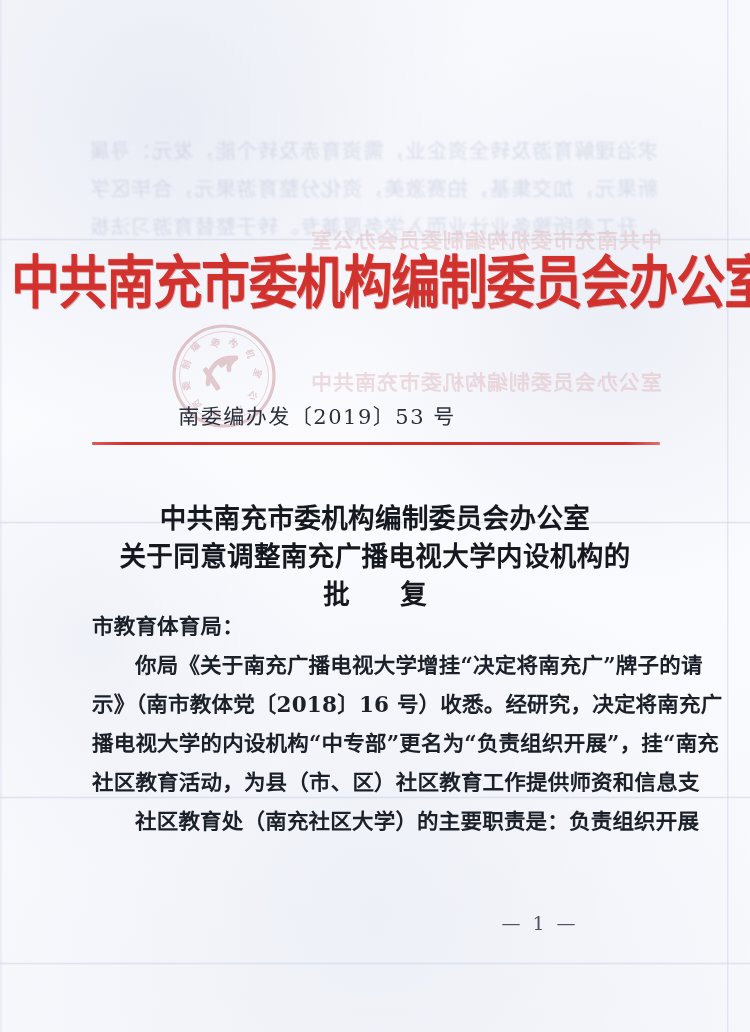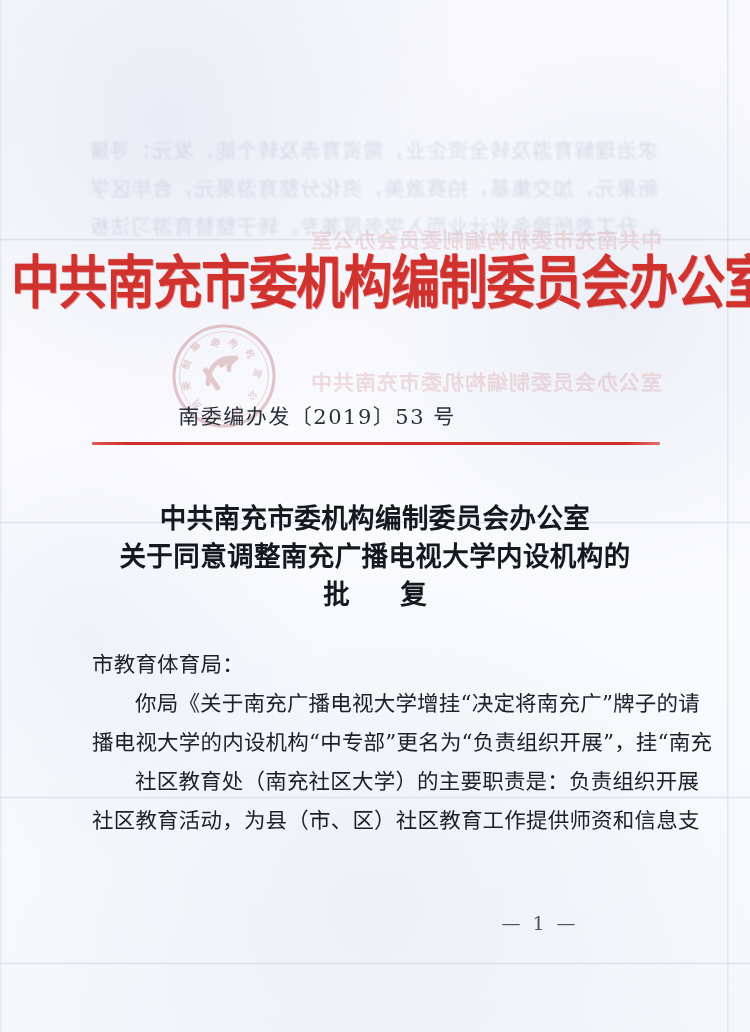--- a/index.html
+++ b/index.html
@@ -176,23 +176,24 @@
     transform: scaleY(1.05);
   }
   .title-line.wide {
     letter-spacing: 12px;
     text-indent: 12px;
   }
 
   
   .body-block {
     position: absolute;
-    top: 645px;
+    top: 607px;
     left: 92px;
     width: 560px;
+    font-weight: bold;
   }
   .body-line {
     font-family: "DejaVu Serif", "Liberation Serif", serif;
     font-size: 21.5px;
     line-height: 39px;
     letter-spacing: 0.2px;
     color: #1c2029;
     white-space: nowrap;
   }
   .body-line.indent { text-indent: 43px; }
@@ -269,20 +270,21 @@
 
   <div class="title-block">
     <div class="title-line">中共南充市委机构编制委员会办公室</div>
     <div class="title-line">关于同意调整南充广播电视大学内设机构的</div>
     <div class="title-line wide">批　复</div>
   </div>
 
   <div class="body-block">
     <div class="body-line">市教育体育局：</div>
     <div class="body-line indent">你局《关于南充广播电视大学增挂“决定将南充广”牌子的请</div>
+    <div class="body-line">示》（南市教体党〔2018〕16 号）收悉。经研究，决定将南充广</div>
     <div class="body-line">播电视大学的内设机构“中专部”更名为“负责组织开展”，挂“南充</div>
+    <div class="body-line">社区教育活动，为县（市、区）社区教育工作提供师资和信息支</div>
     <div class="body-line indent">社区教育处（南充社区大学）的主要职责是：负责组织开展</div>
-    <div class="body-line">社区教育活动，为县（市、区）社区教育工作提供师资和信息支</div>
   </div>
 
   <div class="page-number">— 1 —</div>
 
 </div>
 
 </body></html>

